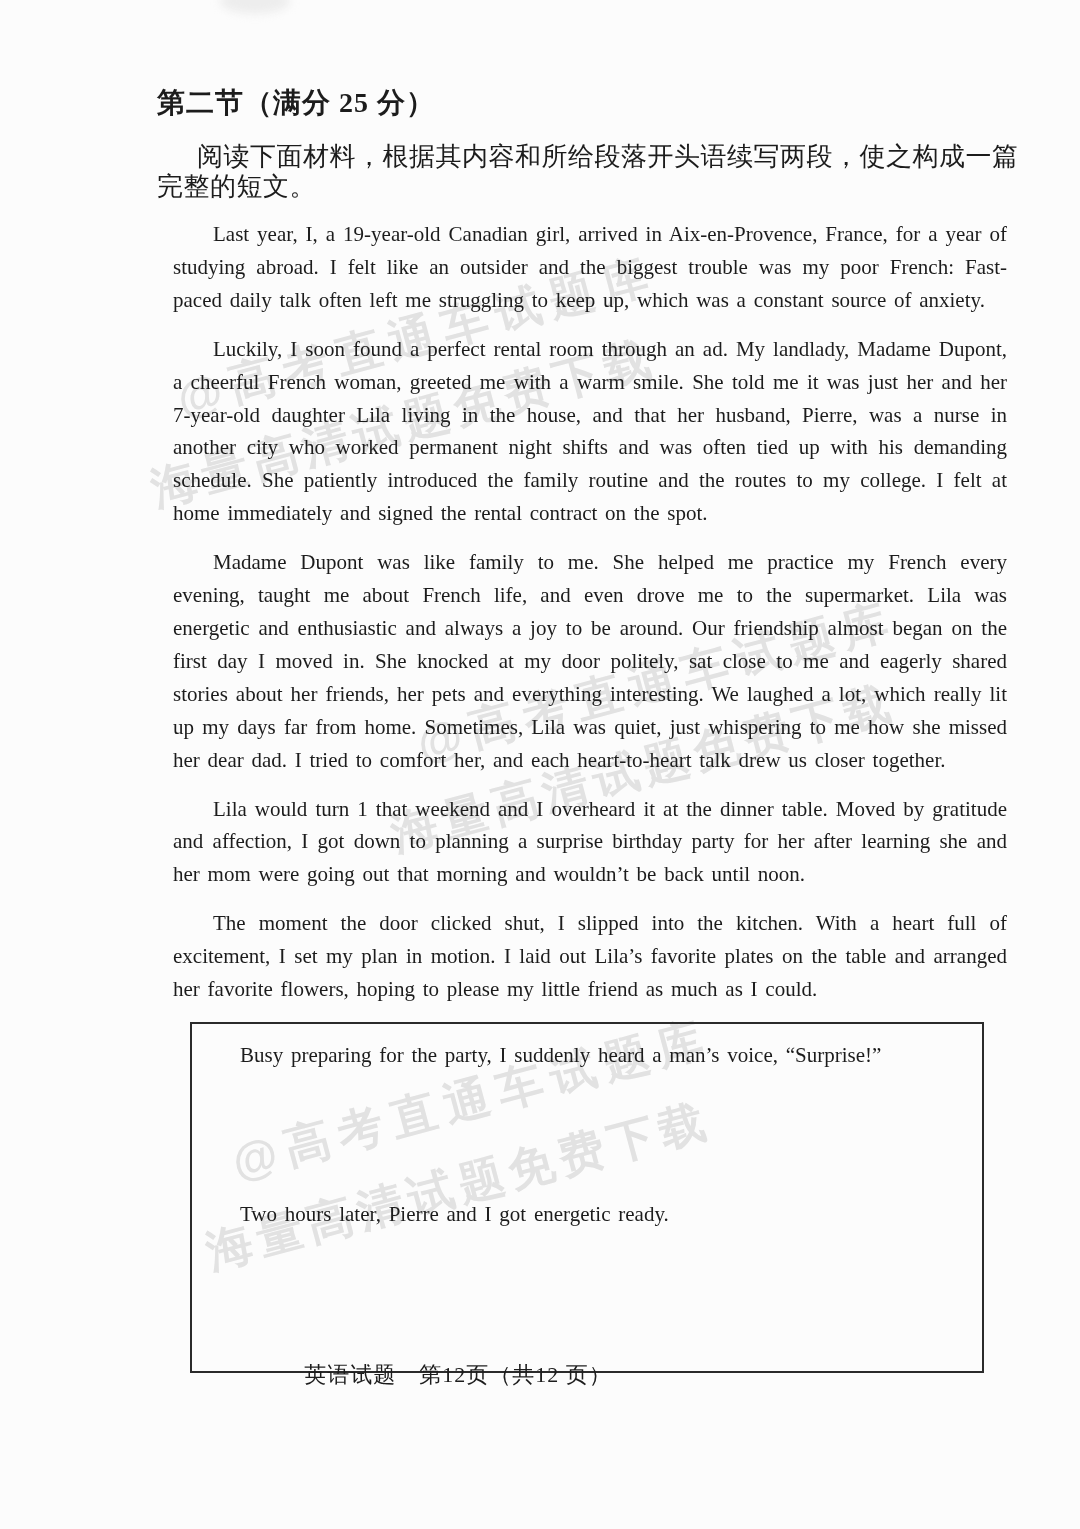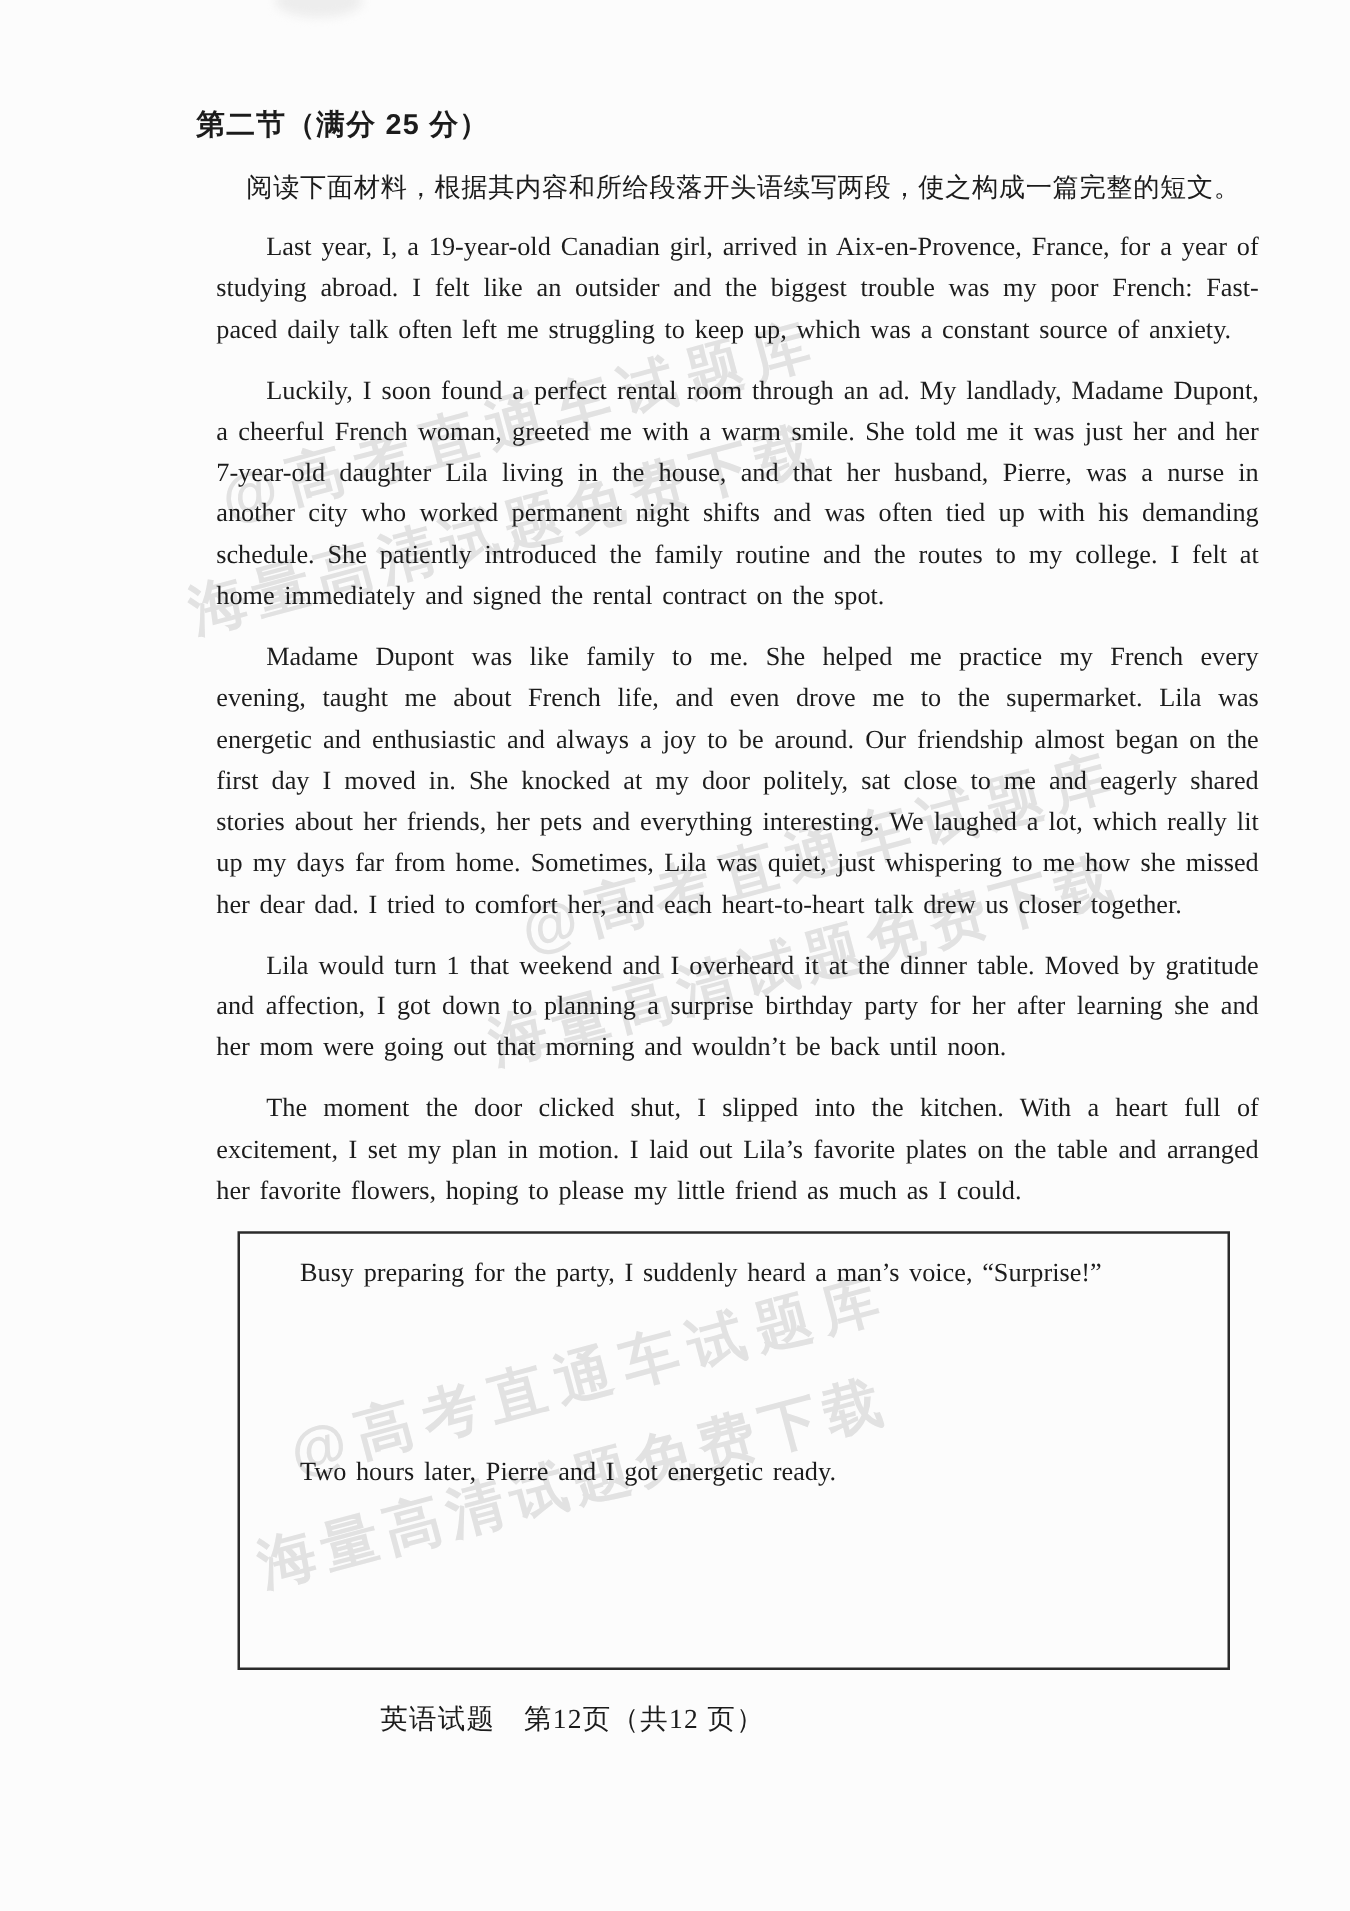--- a/index.html
+++ b/index.html
@@ -33,26 +33,26 @@
   .watermark span{display:block;}
   .watermark .wm-line2{margin-left:-48px;letter-spacing:6px;}
   .wm1{left:180px;top:295px;}
   .wm2{left:420px;top:640px;}
   .wm3{left:235px;top:1058px;}
   
   .content{
     position:absolute;left:157px;top:84px;width:866px;z-index:1;
   }
   .section-header{
-    font-size:23px;font-weight:700;margin:0 0 20px 0;
+    font-size:28px;font-weight:700;margin:0 0 20px 0;
     letter-spacing:1px;
-    font-family:Liberation Sans, sans-serif;
+    font-family:Liberation Serif, serif;
   }
   .instruction{
-    font-size:21px;margin:0 0 11px 0;line-height:30px;
+    font-size:26px;margin:0 0 11px 0;line-height:30px;
     text-indent:40px;letter-spacing:0.5px;
   }
   .story p{
     margin:16px;font-size:21px;line-height:32.9px;
     text-align:justify;text-indent:40px;
     word-spacing:2.5px;
   }
   .notes{font-size:21px;line-height:34px;margin-top:3px;}
   .notes .notes-label{margin:0;}
   .notes .note-item{margin:0;text-indent:40px;}

